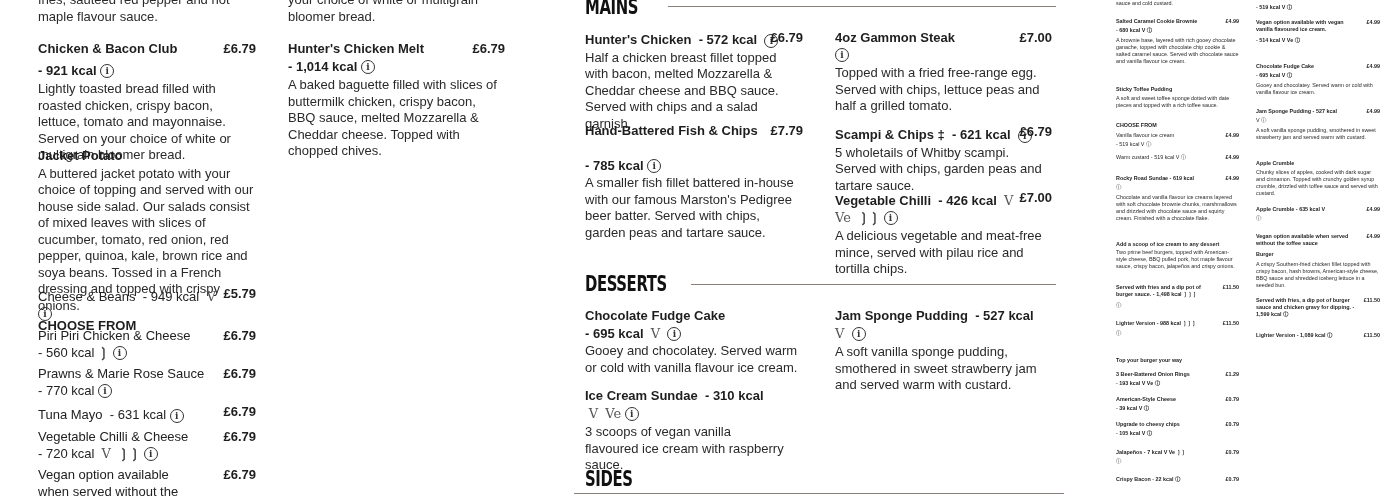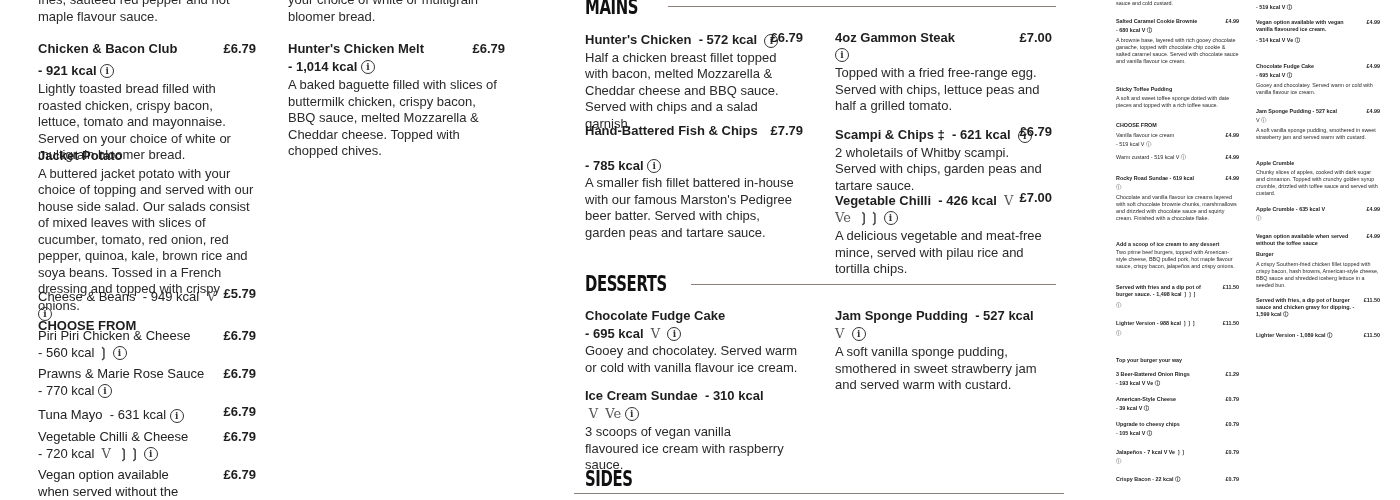--- a/index.html
+++ b/index.html
@@ -111,21 +111,21 @@
 <div class="col big" style="left:835px; width:217px;">
   <div class="item" style="top:30px; width:217px;">
     <div class="name">4oz Gammon Steak</div>
     <div class="price">£7.00</div>
     <div><span class="info">i</span></div>
     <div class="desc" style="margin-top:2px;">Topped with a fried free-range egg. Served with chips, lettuce peas and half a grilled tomato.</div>
   </div>
   <div class="item" style="top:127px; width:217px;">
     <span class="name">Scampi &amp; Chips ‡</span>&nbsp; <span class="name">- 621 kcal</span>&nbsp; <span class="info">i</span>
     <div class="price" style="top:-3px;">£6.79</div>
-    <div class="desc" style="margin-top:1px;">2 wholetails of Whitby scampi. Served with chips, garden peas and tartare sauce.</div>
+    <div class="desc" style="margin-top:1px;">5 wholetails of Whitby scampi. Served with chips, garden peas and tartare sauce.</div>
   </div>
   <div class="item" style="top:193px; width:217px;">
     <span class="name">Vegetable Chilli</span>&nbsp; <span class="name">- 426 kcal</span>&nbsp; <span class="diet">V</span>
     <div class="price" style="top:-3px;">£7.00</div>
     <div><span class="diet">Ve</span> &nbsp;<span class="chilli">❳❳</span> <span class="info">i</span></div>
     <div class="desc" style="margin-top:2px;">A delicious vegetable and meat-free mince, served with pilau rice and tortilla chips.</div>
   </div>
 </div>
 
 <div class="sec-title" style="left:585px; top:271px; font-size:22px;">DESSERTS</div>

